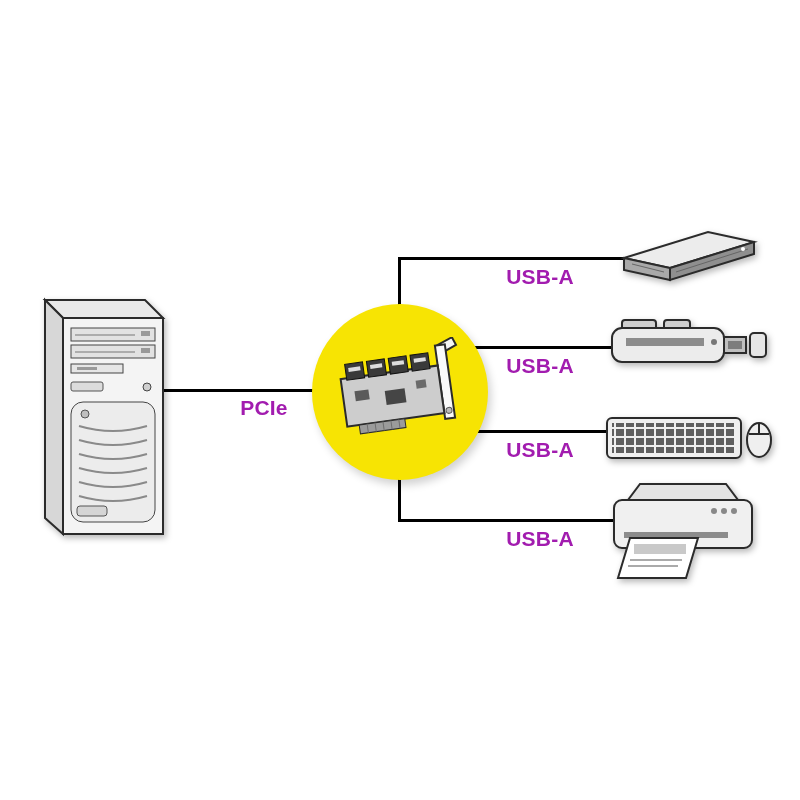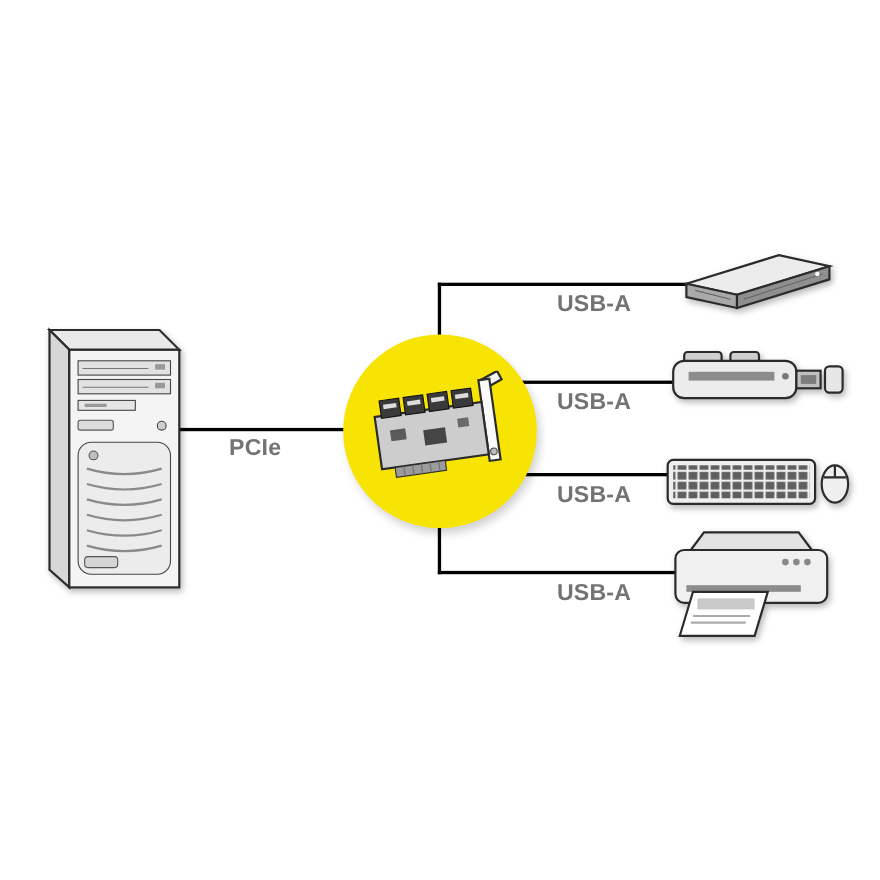--- a/index.html
+++ b/index.html
@@ -8,21 +8,21 @@
     font-family:"Liberation Sans",sans-serif;overflow:hidden;
   }
   .wire{position:absolute;background:#000;z-index:1;}
   .hub-circle{
     position:absolute;left:312px;top:304px;width:176px;height:176px;
     border-radius:50%;background:#f7e403;z-index:2;
     box-shadow:3px 5px 8px rgba(0,0,0,0.18);
     display:flex;align-items:center;justify-content:center;
   }
   .label{
-    position:absolute;z-index:3;font-weight:bold;font-size:21px;color:#737373;
+    position:absolute;z-index:3;font-weight:bold;font-size:21px;color:#a21caf;
     width:96px;text-align:center;letter-spacing:0.2px;
   }
   .device{position:absolute;z-index:2;filter:drop-shadow(2px 3px 3px rgba(0,0,0,0.28));}
   svg{display:block;}
 </style>
 </head>
 <body>
 
 <div class="stage">
 
@@ -82,21 +82,21 @@
         <rect x="30" y="82" width="46" height="9" fill="#9b9b9b" stroke="#2b2b2b"></rect>
         <line x1="38" y1="82" x2="38" y2="91" stroke="#6f6f6f"></line>
         <line x1="46" y1="82" x2="46" y2="91" stroke="#6f6f6f"></line>
         <line x1="54" y1="82" x2="54" y2="91" stroke="#6f6f6f"></line>
         <line x1="62" y1="82" x2="62" y2="91" stroke="#6f6f6f"></line>
         <line x1="70" y1="82" x2="70" y2="91" stroke="#6f6f6f"></line>
       </g>
     </svg>
   </div>
 
-  <div class="label" style="left:184px;top:396px;">PCIe</div>
+  <div class="label" style="left:216px;top:396px;">PCIe</div>
   <div class="label" style="left:492px;top:265px;">USB-A</div>
   <div class="label" style="left:492px;top:354px;">USB-A</div>
   <div class="label" style="left:492px;top:438px;">USB-A</div>
   <div class="label" style="left:492px;top:527px;">USB-A</div>
 
   <div class="device" style="left:612px;top:222px;">
     <svg width="150" height="70" viewBox="0 0 150 70">
       <polygon points="12,36 96,10 142,20 58,46" fill="#ececec" stroke="#2b2b2b" stroke-width="2"></polygon>
       <polygon points="12,36 58,46 58,58 12,48" fill="#a9a9a9" stroke="#2b2b2b" stroke-width="2"></polygon>
       <polygon points="58,46 142,20 142,32 58,58" fill="#8f8f8f" stroke="#2b2b2b" stroke-width="2"></polygon>

